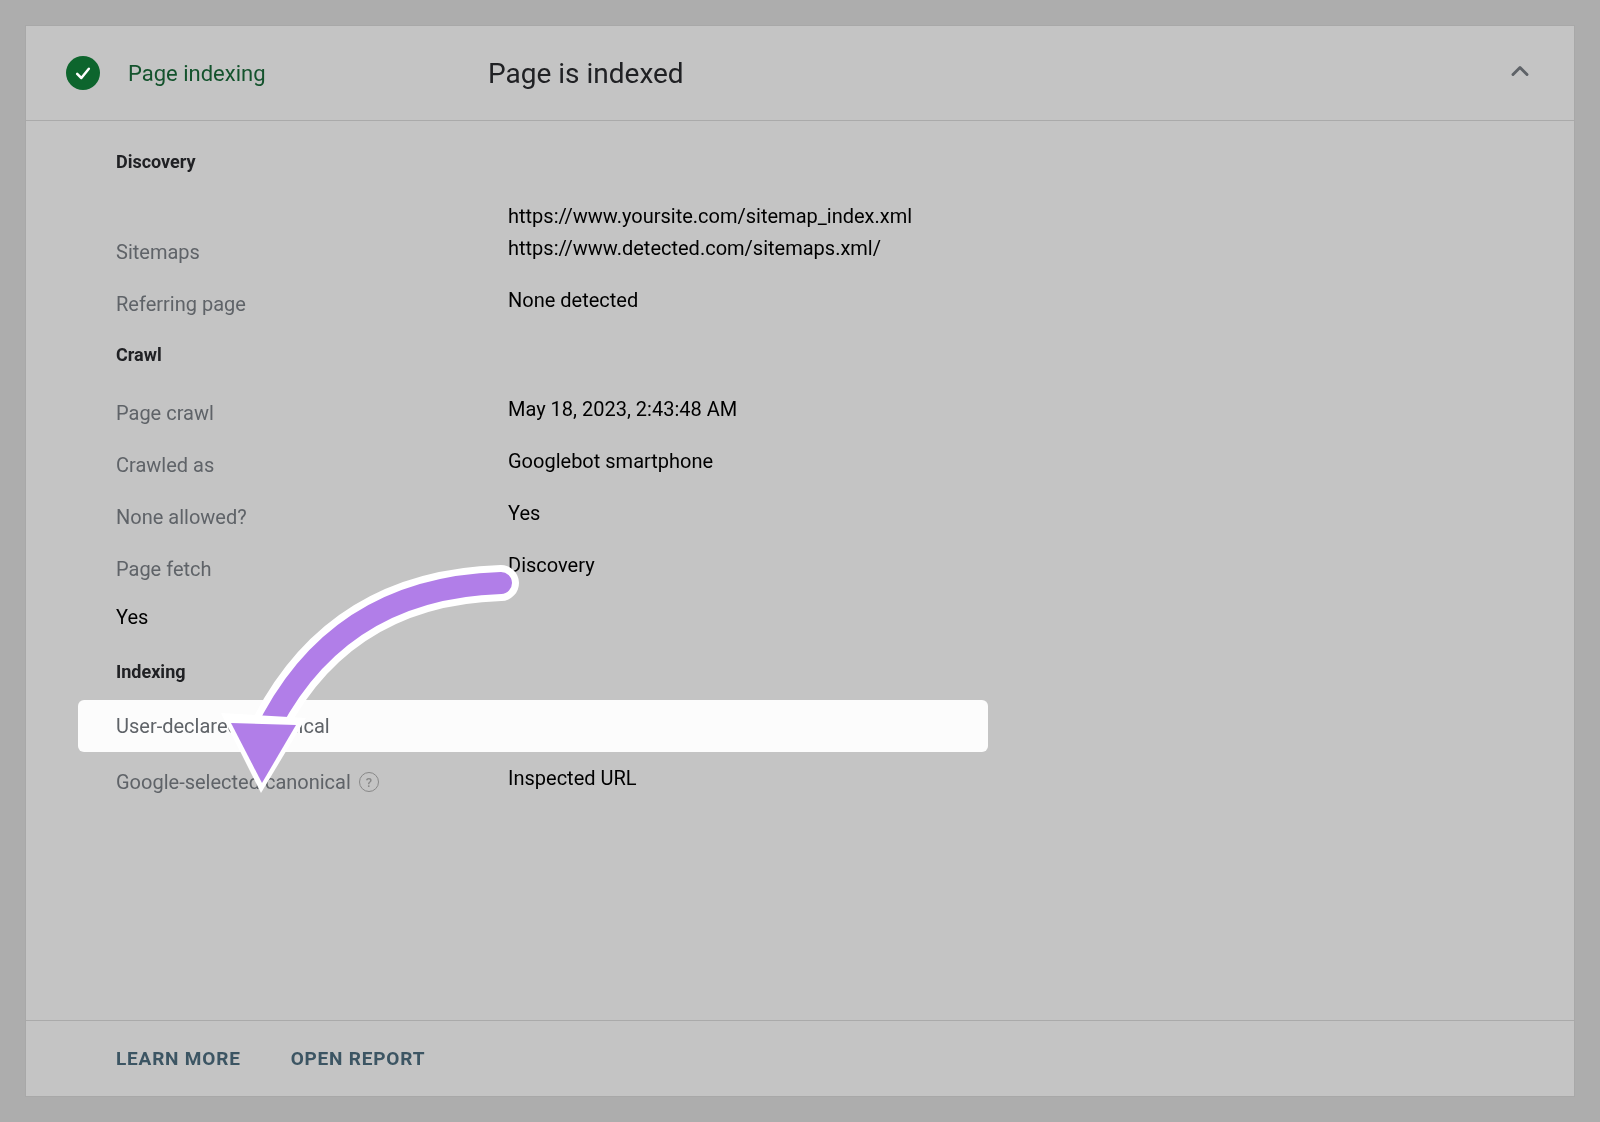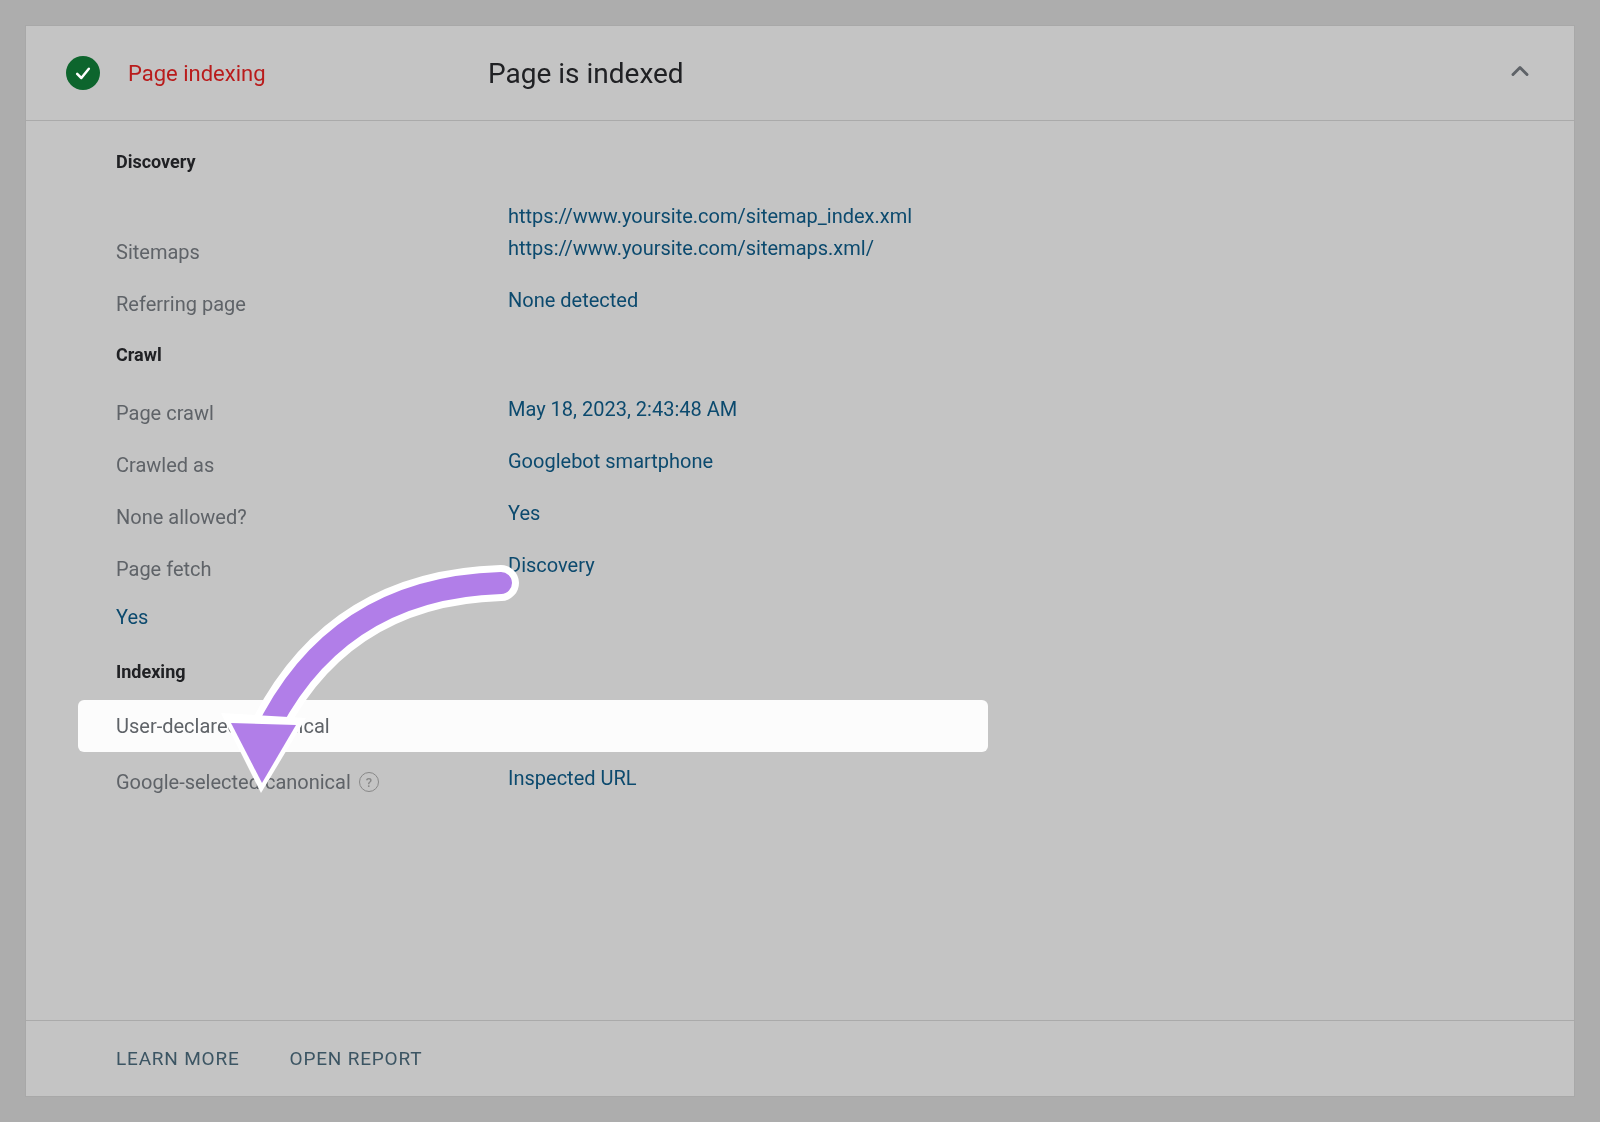--- a/index.html
+++ b/index.html
@@ -33,21 +33,21 @@
       align-items: center;
       justify-content: center;
       margin-right: 28px;
     }
     .check-circle svg {
       width: 20px;
       height: 20px;
     }
     .header-title {
       font-size: 22px;
-      color: #b91c1c;
+      color: #14532d;
       font-weight: 400;
       width: 360px;
     }
     .header-status {
       font-size: 28px;
       color: #202124;
       font-weight: 400;
       flex: 1;
     }
     .chevron {
@@ -79,21 +79,21 @@
       width: 392px;
       font-size: 20px;
       color: #5f6368;
       font-weight: 400;
       display: flex;
       align-items: center;
       gap: 8px;
     }
     .row-value {
       font-size: 20px;
-      color: #0c4a6e;
+      color: #000000;
       font-weight: 400;
       line-height: 1.6;
     }
     .help-icon {
       width: 20px;
       height: 20px;
       border: 1.5px solid #888;
       border-radius: 50%;
       display: inline-flex;
       align-items: center;
@@ -112,21 +112,21 @@
       width: 910px;
     }
     .panel-footer {
       border-top: 1px solid #aaaaaa;
       padding: 26px 40px 26px 90px;
       display: flex;
       gap: 50px;
     }
     .footer-link {
       font-size: 19px;
-      font-weight: 400;
+      font-weight: 700;
       color: #3c5563;
       letter-spacing: 0.8px;
     }
     .arrow-annotation {
       position: absolute;
       left: 165px;
       top: 442px;
       pointer-events: none;
       z-index: 10;
     }
@@ -154,21 +154,21 @@
     </div>
   </div>
 
   <div class="panel-body">
 
     <div class="section-heading">Discovery</div>
     <div class="row">
       <div class="row-label">Sitemaps</div>
       <div class="row-value">
         <div>https://www.yoursite.com/sitemap_index.xml</div>
-        <div>https://www.yoursite.com/sitemaps.xml/</div>
+        <div>https://www.detected.com/sitemaps.xml/</div>
       </div>
     </div>
     <div class="row">
       <div class="row-label">Referring page</div>
       <div class="row-value">None detected</div>
     </div>
 
     <div class="section-heading">Crawl</div>
     <div class="row">
       <div class="row-label">Page crawl</div>

